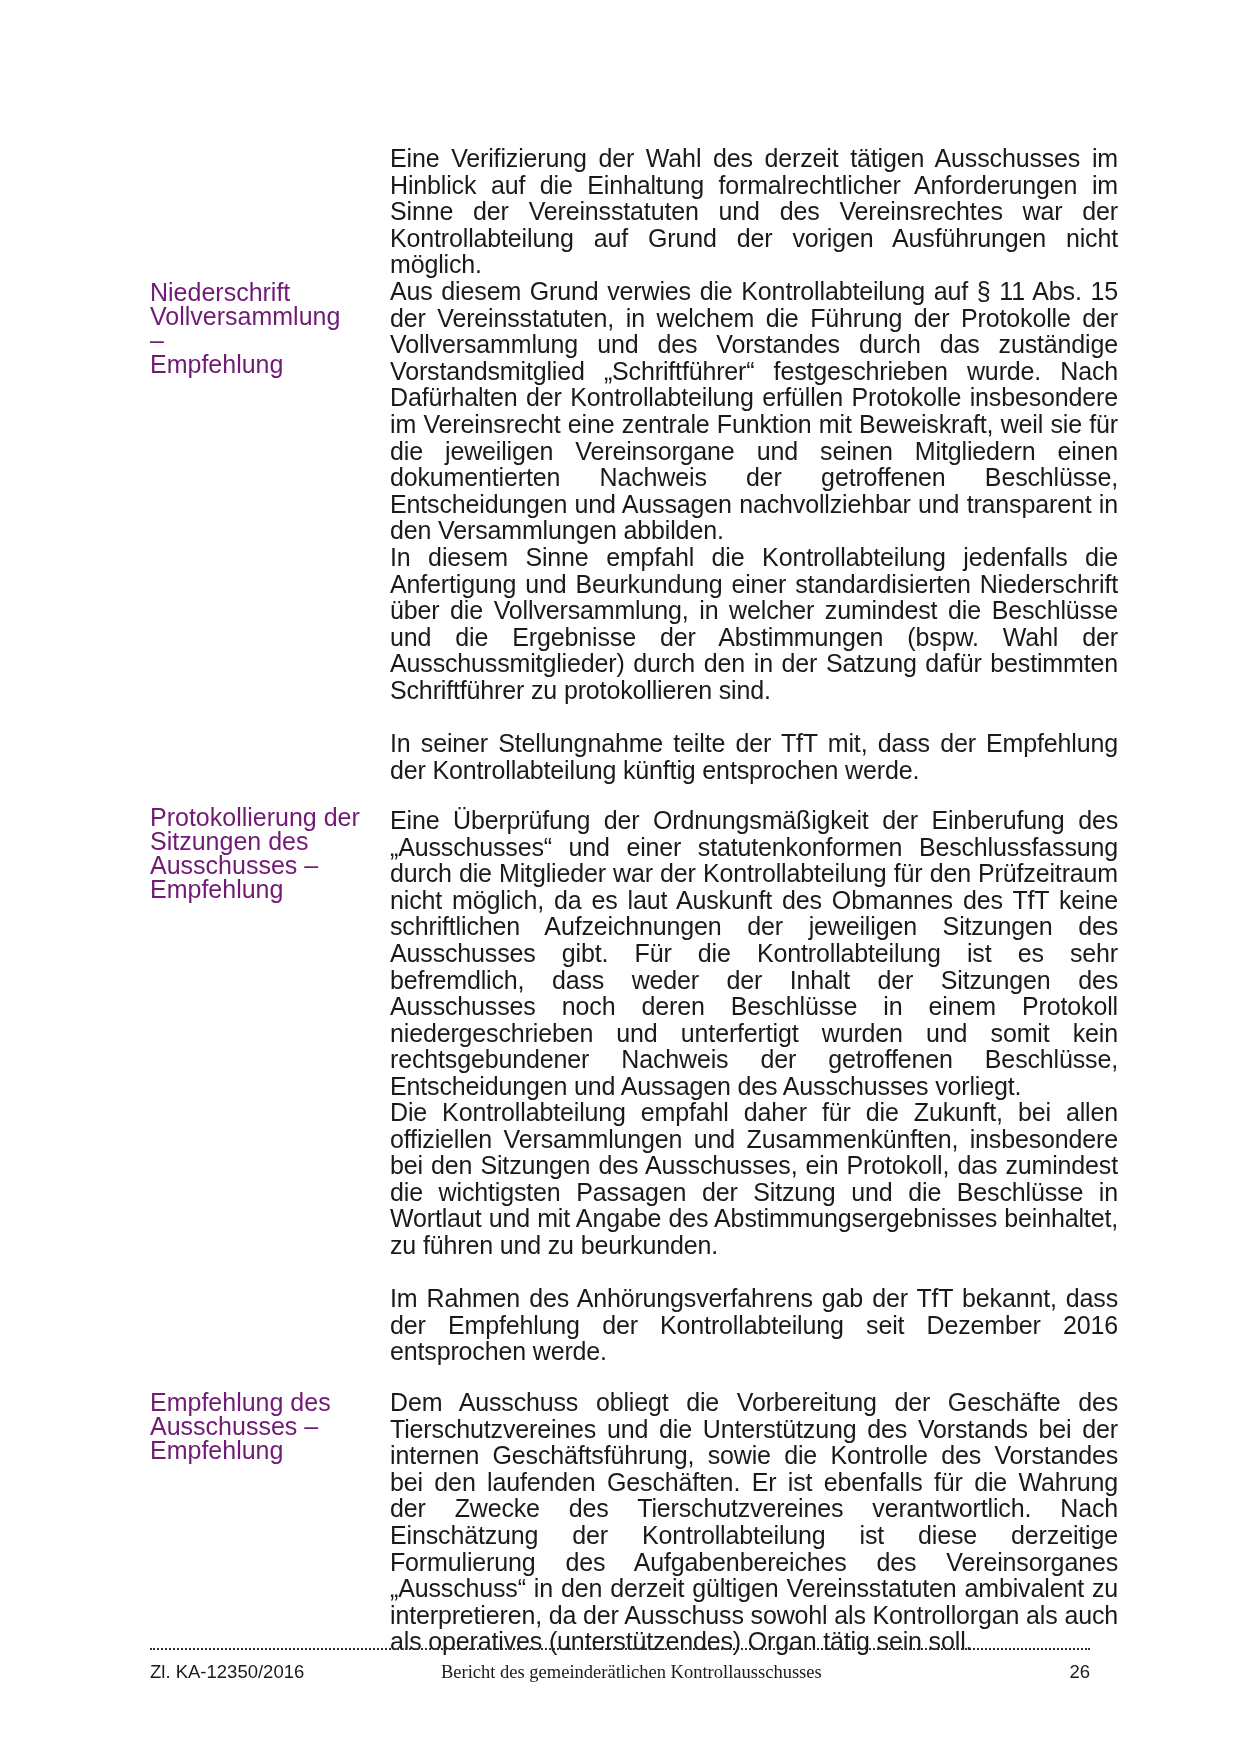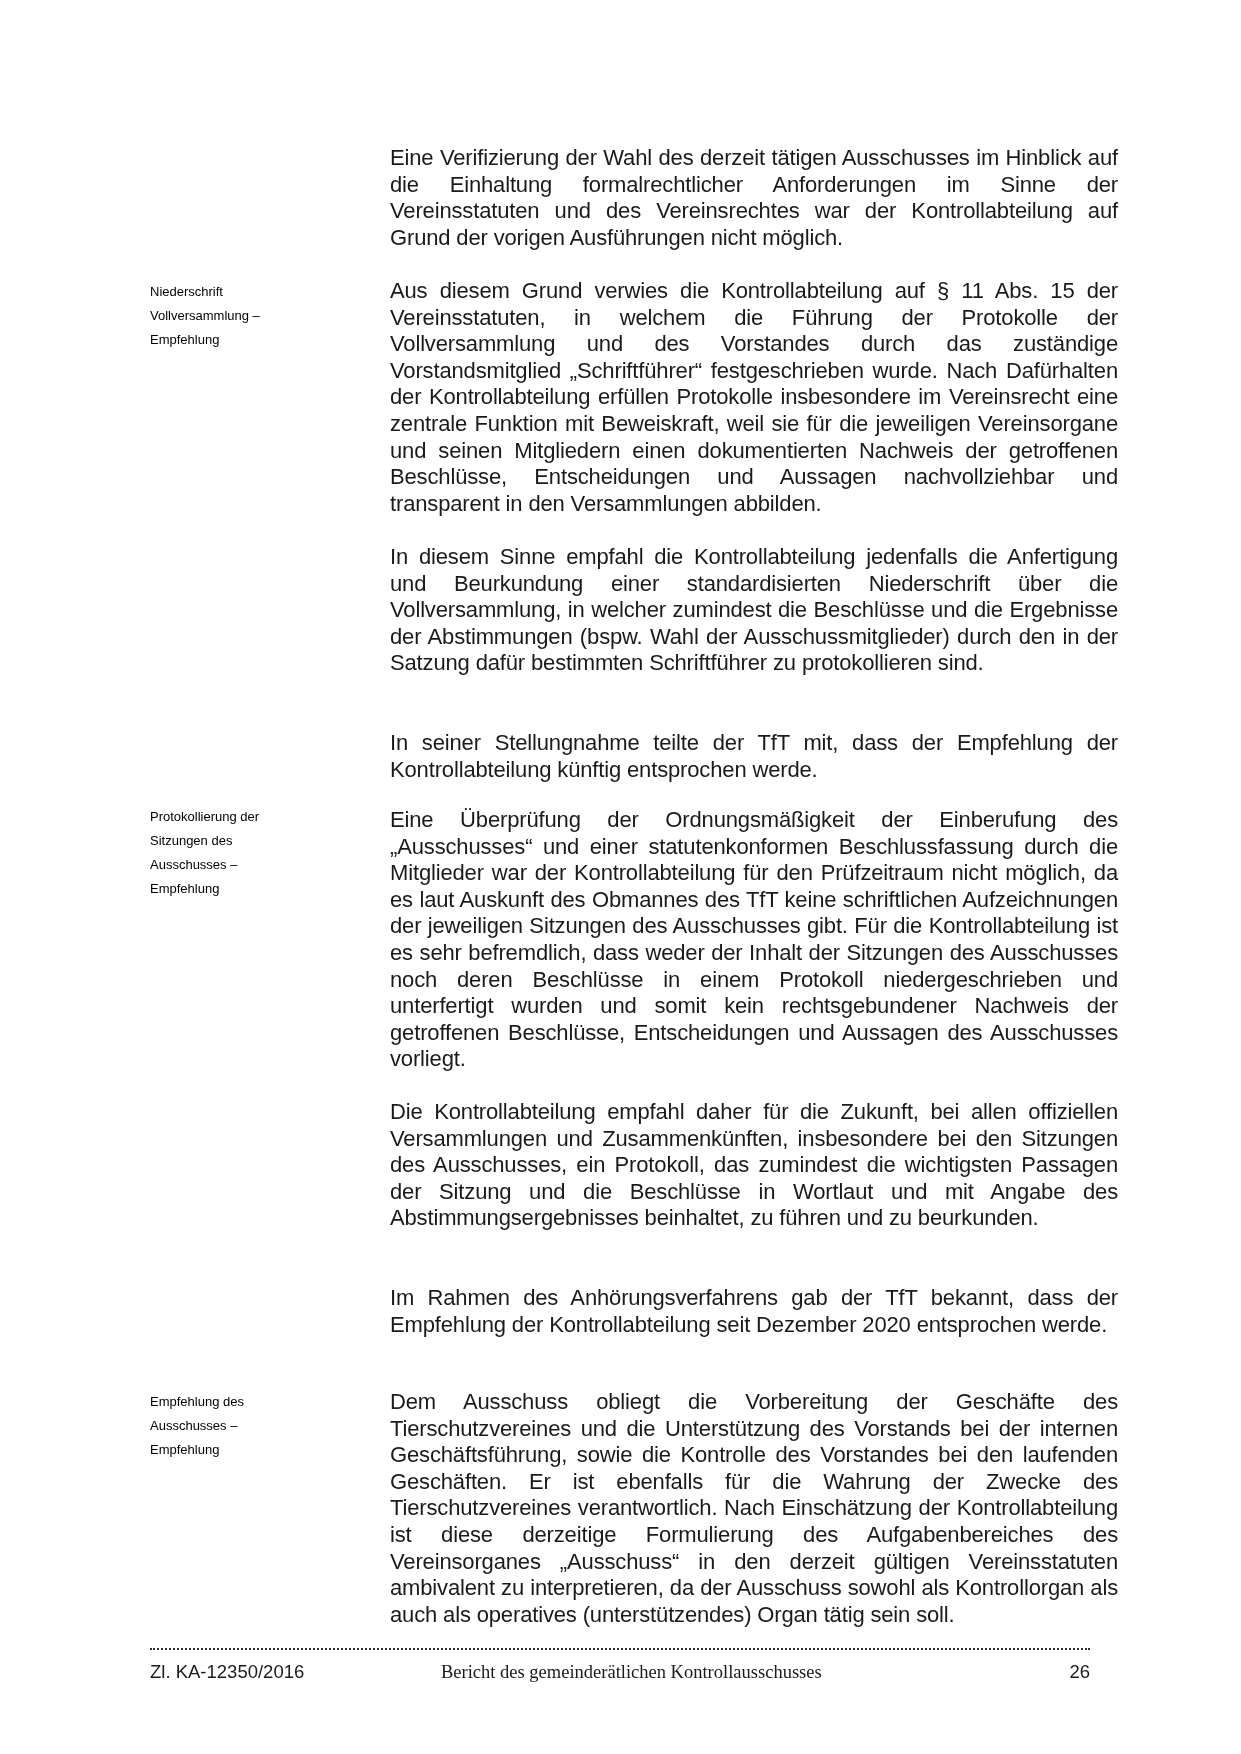--- a/index.html
+++ b/index.html
@@ -1,21 +1,21 @@
 <!DOCTYPE html>
 <html><head>
 <meta charset="utf-8">
 <style>
   html, body { margin:0; padding:0; background:#ffffff; }
   body { width:1241px; height:1754px; position:relative; overflow:hidden;
          font-family:"Liberation Sans", sans-serif; color:#1a1a1a; }
   .page { position:absolute; left:0; top:0; width:1241px; height:1754px; }
-  .side { position:absolute; left:150px; width:210px; color:#000000;
-          font-size:13px; line-height:24px; }
-  .para { position:absolute; left:390px; width:728px; font-size:22px;
+  .side { position:absolute; left:150px; width:210px; color:#701a75;
+          font-size:25px; line-height:24px; }
+  .para { position:absolute; left:390px; width:728px; font-size:25px;
           line-height:26.6px; text-align:justify; hyphens:manual;
           letter-spacing:-0.15px; }
   .footer-rule { position:absolute; left:150px; top:1648px; width:940px;
           border-top:2px dotted #333; height:0; }
   .footer { position:absolute; top:1661px; left:150px; width:940px;
           font-size:18.5px; line-height:22px; color:#1a1a1a; }
   .footer .ref { position:absolute; left:0; }
   .footer .title { position:absolute; left:291px;font-family:Liberation Serif, serif; }
   .footer .pg { position:absolute; right:0; }
 </style>
@@ -36,21 +36,21 @@
   <p class="para" style="top:730px;margin:0;">In seiner Stellungnahme teilte der TfT mit, dass der Empfehlung der Kontrollabteilung künftig entsprochen werde.</p>
 
   <div class="side" style="top:805px;">
     <div>Protokollierung der</div>
     <div>Sitzungen des</div>
     <div>Ausschusses –</div>
     <div>Empfehlung</div>
   </div>
   <p class="para" style="top:807px;margin:0;">Eine Überprüfung der Ordnungsmäßigkeit der Einberufung des „Ausschusses“ und einer statutenkonformen Beschlussfassung durch die Mitglieder war der Kontrollabteilung für den Prüfzeitraum nicht möglich, da es laut Auskunft des Obmannes des TfT keine schriftlichen Aufzeichnungen der jeweiligen Sitzungen des Ausschusses gibt. Für die Kontrollabteilung ist es sehr befremdlich, dass weder der Inhalt der Sitzungen des Ausschusses noch deren Beschlüsse in einem Protokoll niedergeschrieben und unterfertigt wurden und somit kein rechtsgebundener Nachweis der getroffenen Beschlüsse, Entscheidungen und Aussagen des Ausschusses vorliegt.</p>
   <p class="para" style="top:1099px;margin:0;">Die Kontrollabteilung empfahl daher für die Zukunft, bei allen offiziellen Versammlungen und Zusammenkünften, insbesondere bei den Sitzungen des Ausschusses, ein Protokoll, das zumindest die wichtigsten Passagen der Sitzung und die Beschlüsse in Wortlaut und mit Angabe des Abstimmungsergebnisses beinhaltet, zu führen und zu beurkunden.</p>
-  <p class="para" style="top:1285px;margin:0;">Im Rahmen des Anhörungsverfahrens gab der TfT bekannt, dass der Empfehlung der Kontrollabteilung seit Dezember 2020 entsprochen werde.</p>
+  <p class="para" style="top:1285px;margin:0;">Im Rahmen des Anhörungsverfahrens gab der TfT bekannt, dass der Empfehlung der Kontrollabteilung seit Dezember 2016 entsprochen werde.</p>
 
   <div class="side" style="top:1390px;">
     <div>Empfehlung des</div>
     <div>Ausschusses –</div>
     <div>Empfehlung</div>
   </div>
   <p class="para" style="top:1389px;margin:0;">Dem Ausschuss obliegt die Vorbereitung der Geschäfte des Tierschutzvereines und die Unterstützung des Vorstands bei der internen Geschäftsführung, sowie die Kontrolle des Vorstandes bei den laufenden Geschäften. Er ist ebenfalls für die Wahrung der Zwecke des Tierschutzvereines verantwortlich. Nach Einschätzung der Kontrollabteilung ist diese derzeitige Formulierung des Aufgabenbereiches des Vereinsorganes „Ausschuss“ in den derzeit gültigen Vereinsstatuten ambivalent zu interpretieren, da der Ausschuss sowohl als Kontrollorgan als auch als operatives (unterstützendes) Organ tätig sein soll.</p>
 
   <div class="footer-rule"></div>
   <div class="footer">

